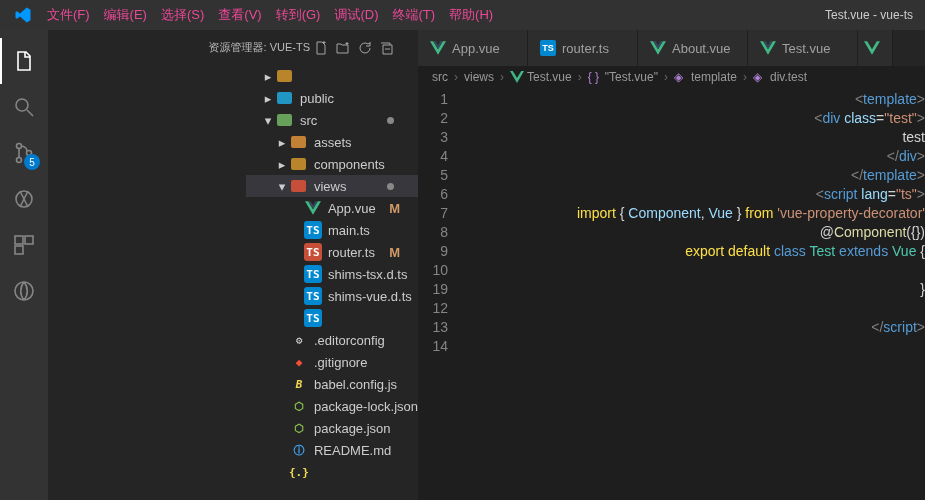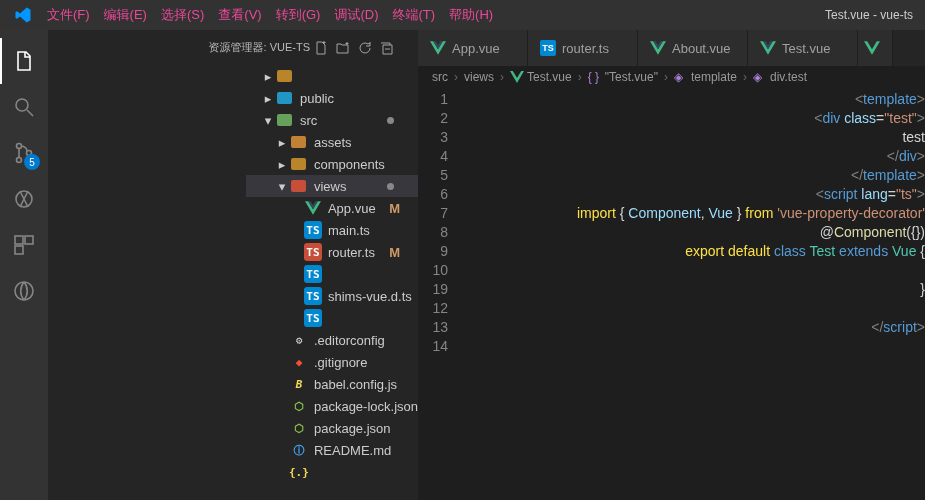--- a/index.html
+++ b/index.html
@@ -188,20 +188,21 @@
         </div>
         <div class="tr" style="padding-left: 42px;">
           <span class="chev"></span>
           <div class="fi" style="background:#c74e39;color:#fff">TS</div>
           <span class="lbl">router.ts</span>
           <span class="stat">M</span>
         </div>
         <div class="tr" style="padding-left: 42px;">
           <span class="chev"></span>
           <div class="fi tsbox">TS</div>
+          <span class="lbl">shims-tsx.d.ts</span>
         </div>
         <div class="tr" style="padding-left: 42px;">
           <span class="chev"></span>
           <div class="fi tsbox">TS</div>
           <span class="lbl">shims-vue.d.ts</span>
         </div>
         <div class="tr" style="padding-left: 42px;">
           <span class="chev"></span>
           <div class="fi tsbox">TS</div>
         </div>

